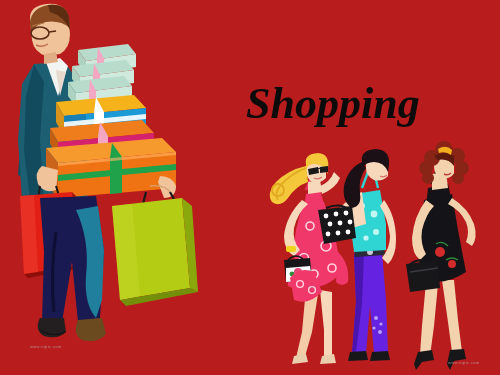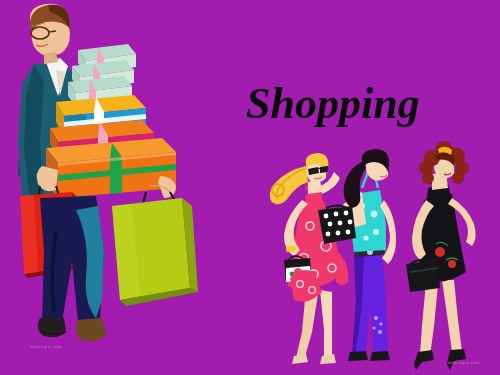--- a/index.html
+++ b/index.html
@@ -27,21 +27,21 @@
     position:absolute;font-size:4px;color:#b9b2ad;
     letter-spacing:.4px;white-space:nowrap;
     font-family:"Liberation Sans",sans-serif;
     opacity:.75;
   }
   svg{display:block;overflow:visible;}
 </style>
 </head>
 <body style="background: rgb(253, 253, 252);">
 
-<div id="canvas" style="background: #a21caf;">
+<div id="canvas" style="background: #b91c1c;">
 
   <div id="title" style="color: rgb(11, 11, 11);">Shopping</div>
 
   <div class="art" style="left:0px;top:0px;width:230px;height:375px;">
     <svg width="230" height="375" viewBox="0 0 230 375">
 
       <path d="M28 78 L22 120 L18 175 L34 182 L44 120 L50 86 Z" fill="#134b5e"></path>
 
       <path d="M34 64 L22 84 L18 140 L22 200 L52 214 L86 208 L92 150 L84 88 L64 62 Z" fill="#1c5f73"></path>
       <path d="M34 64 L26 96 L24 150 L30 200 L44 206 L40 140 L44 82 Z" fill="#134b5e"></path>

